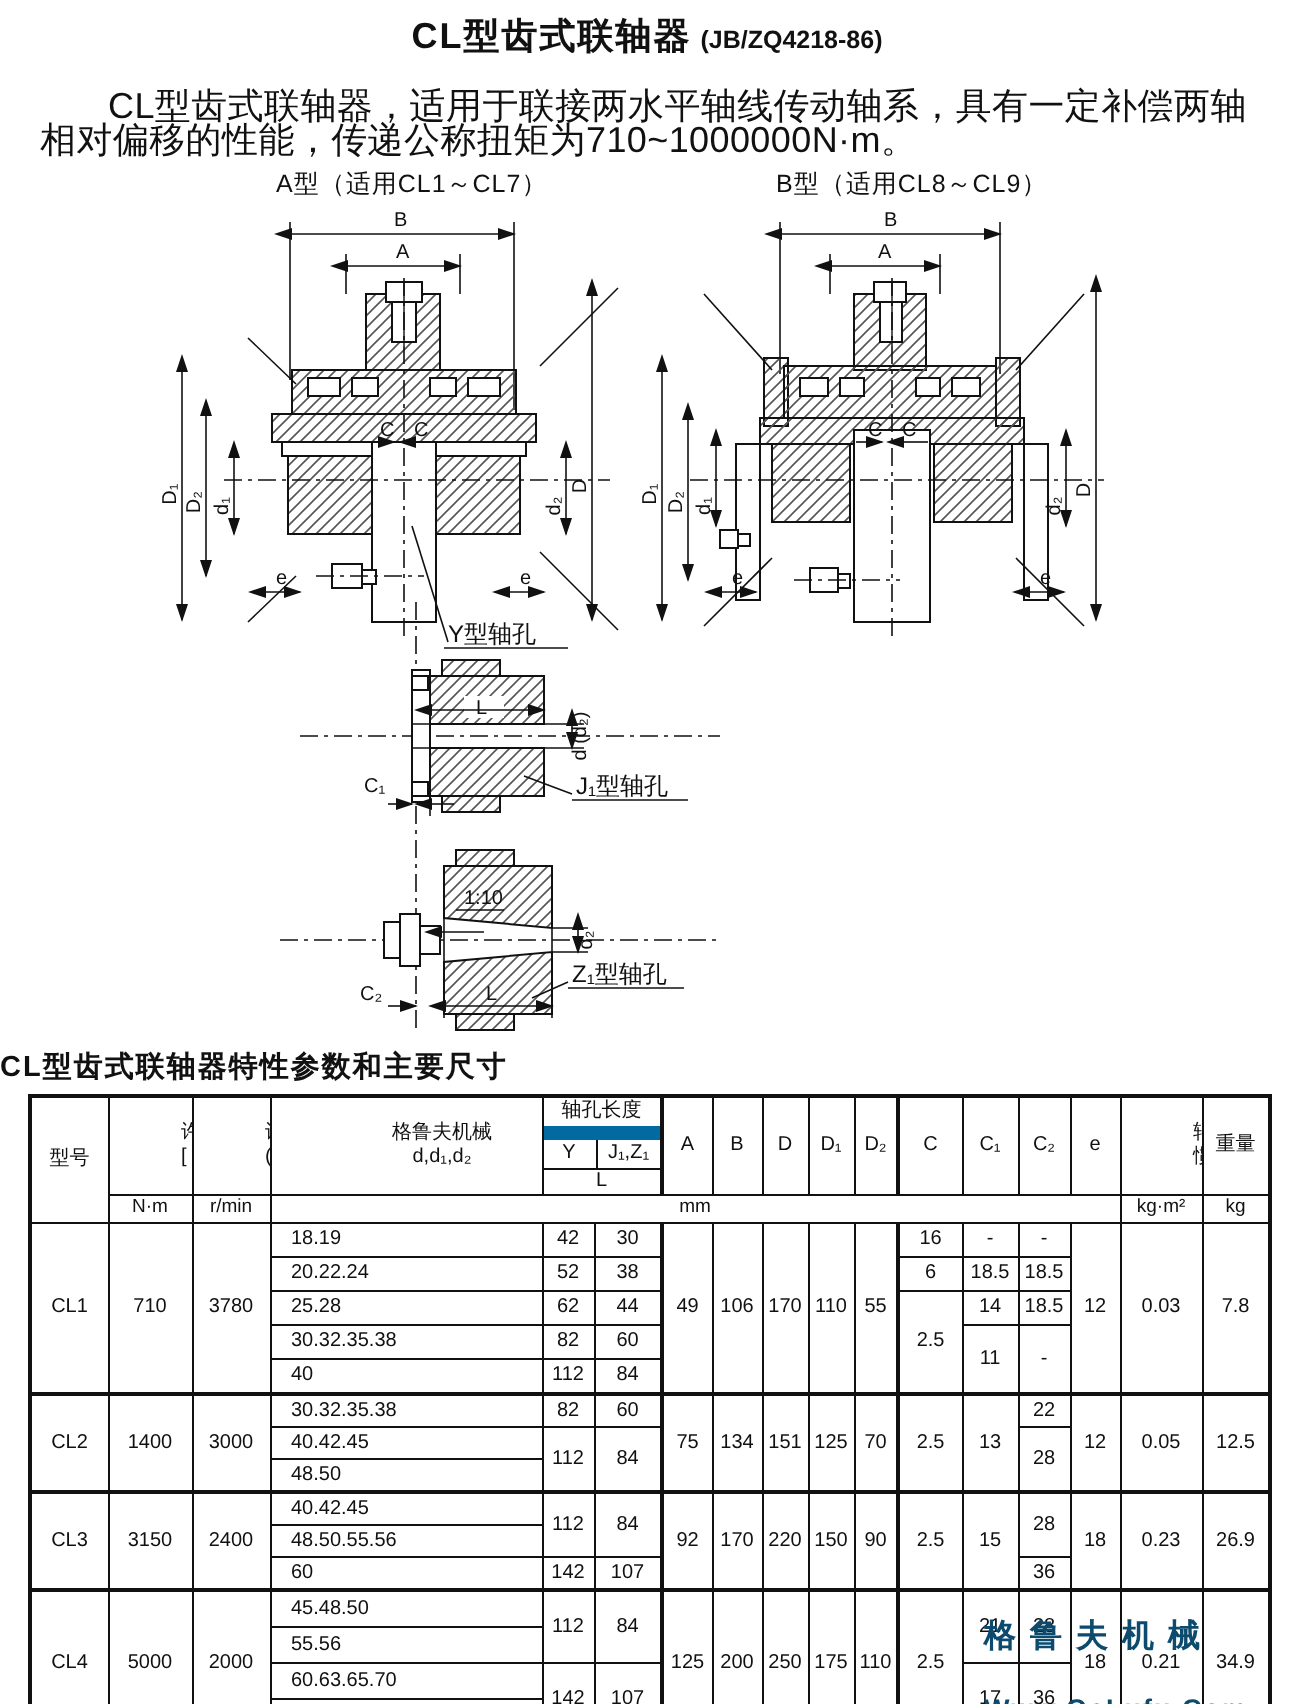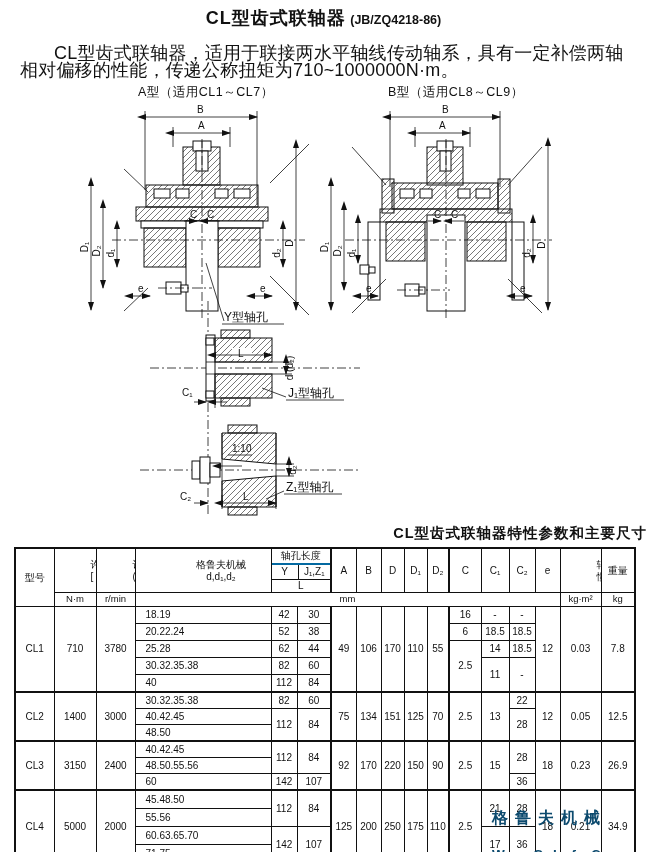--- a/index.html
+++ b/index.html
@@ -12,38 +12,38 @@
   #title-sub{font-size:12.5px;font-weight:bold;}
   #intro{position:absolute;top:27px;left:20px;width:608px;font-size:18px;line-height:17px;
     text-indent:34px;letter-spacing:0.2px;}
   .fig-caption{position:absolute;font-size:12.5px;letter-spacing:0.5px;}
   #cap-a{top:84px;left:138px;}
   #cap-b{top:84px;left:388px;}
   #fig{position:absolute;top:95px;left:0;}
   svg text{font-family:"Liberation Sans","DejaVu Sans",sans-serif;fill:#111;}
   .dim{font-size:10px;}
   .holelbl{font-size:12px;}
-  #tbl-title{position:absolute;top:524px;left:0;width:647px;text-align:right;
+  #tbl-title{position:absolute;top:524px;left:0;width:647px;text-align:left;
     font-size:14.5px;font-weight:bold;letter-spacing:1px;}
   #ptable{position:absolute;top:547px;left:14px;border-collapse:collapse;table-layout:fixed;
     width:620px;font-size:10px;}
   #ptable td,#ptable th{border:1px solid #111;padding:0;text-align:center;vertical-align:middle;
     font-weight:normal;line-height:1.15;overflow:hidden;white-space:nowrap;}
   #ptable{border:2px solid #111;}
   #ptable thead tr.mainhead th{height:42px;}
   #ptable thead tr.units td{height:13px;font-size:9.5px;}
   #ptable tbody td{height:15px;}
   #ptable tbody tr.r16 td{height:16px;}
   #ptable tbody tr.r17 td{height:17px;}
   .d-col{text-align:left !important;padding-left:10px !important;}
   .thick-l{border-left-width:2px !important;}
   .group-top td{border-top-width:2px !important;}
   
   th.bore-len{padding:0 !important;}
-  .bl-top{height:14px;border-bottom:2px solid #0369a1;line-height:14px;}
+  .bl-top{height:14px;border-bottom:7px solid #0369a1;line-height:14px;}
   .bl-mid{display:flex;height:14px;border-bottom:1px solid #111;line-height:14px;}
   .bl-mid span{flex:1;}
   .bl-y{border-right:1px solid #111;flex:0 0 26px !important;}
   .bl-bot{height:12px;line-height:12px;}
   .two-line{line-height:1.2;padding-left:36px;}
   #watermark{position:absolute;top:808px;left:492px;z-index:5;color:#0c4a6e;text-align:left;}
   #wm1{font-size:16px;font-weight:bold;letter-spacing:7px;white-space:nowrap;}
   #wm2{font-size:13.5px;font-weight:bold;letter-spacing:1px;margin-top:18px;}
 </style>
 </head>

